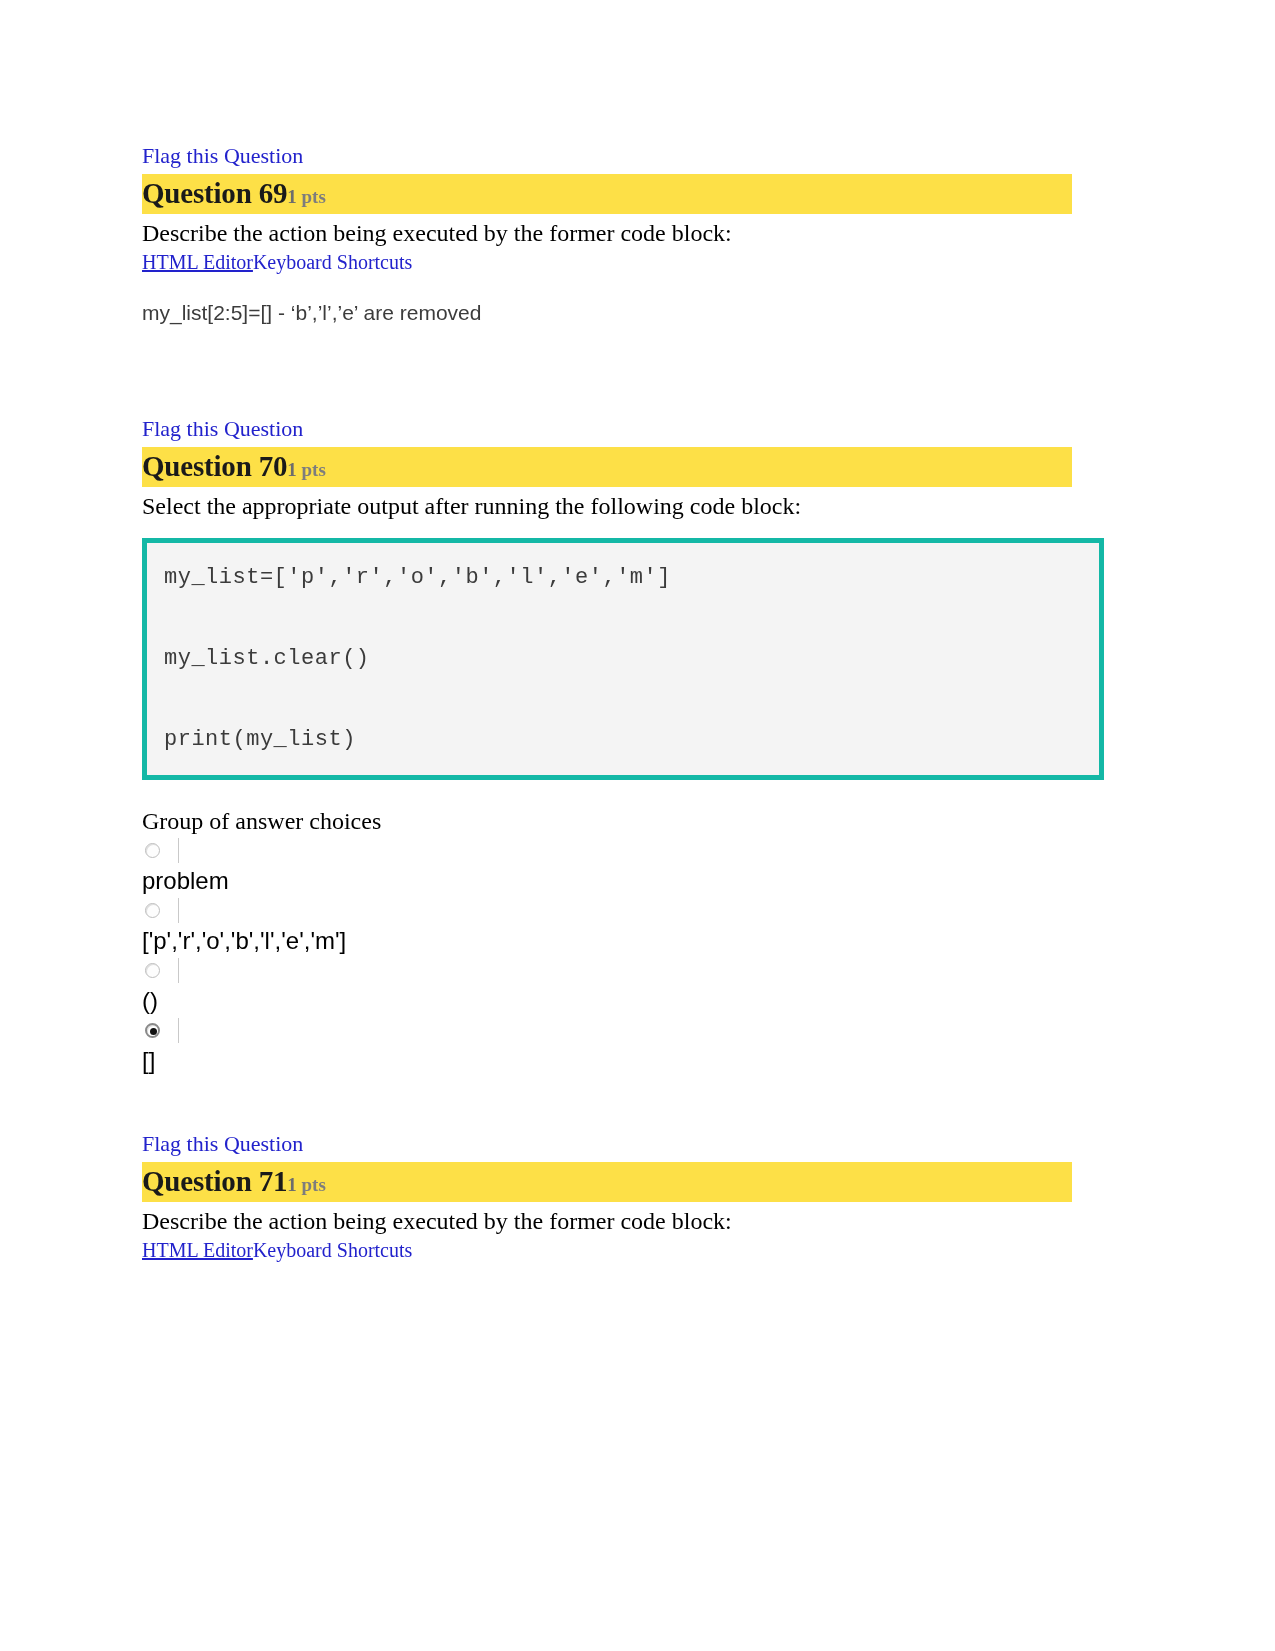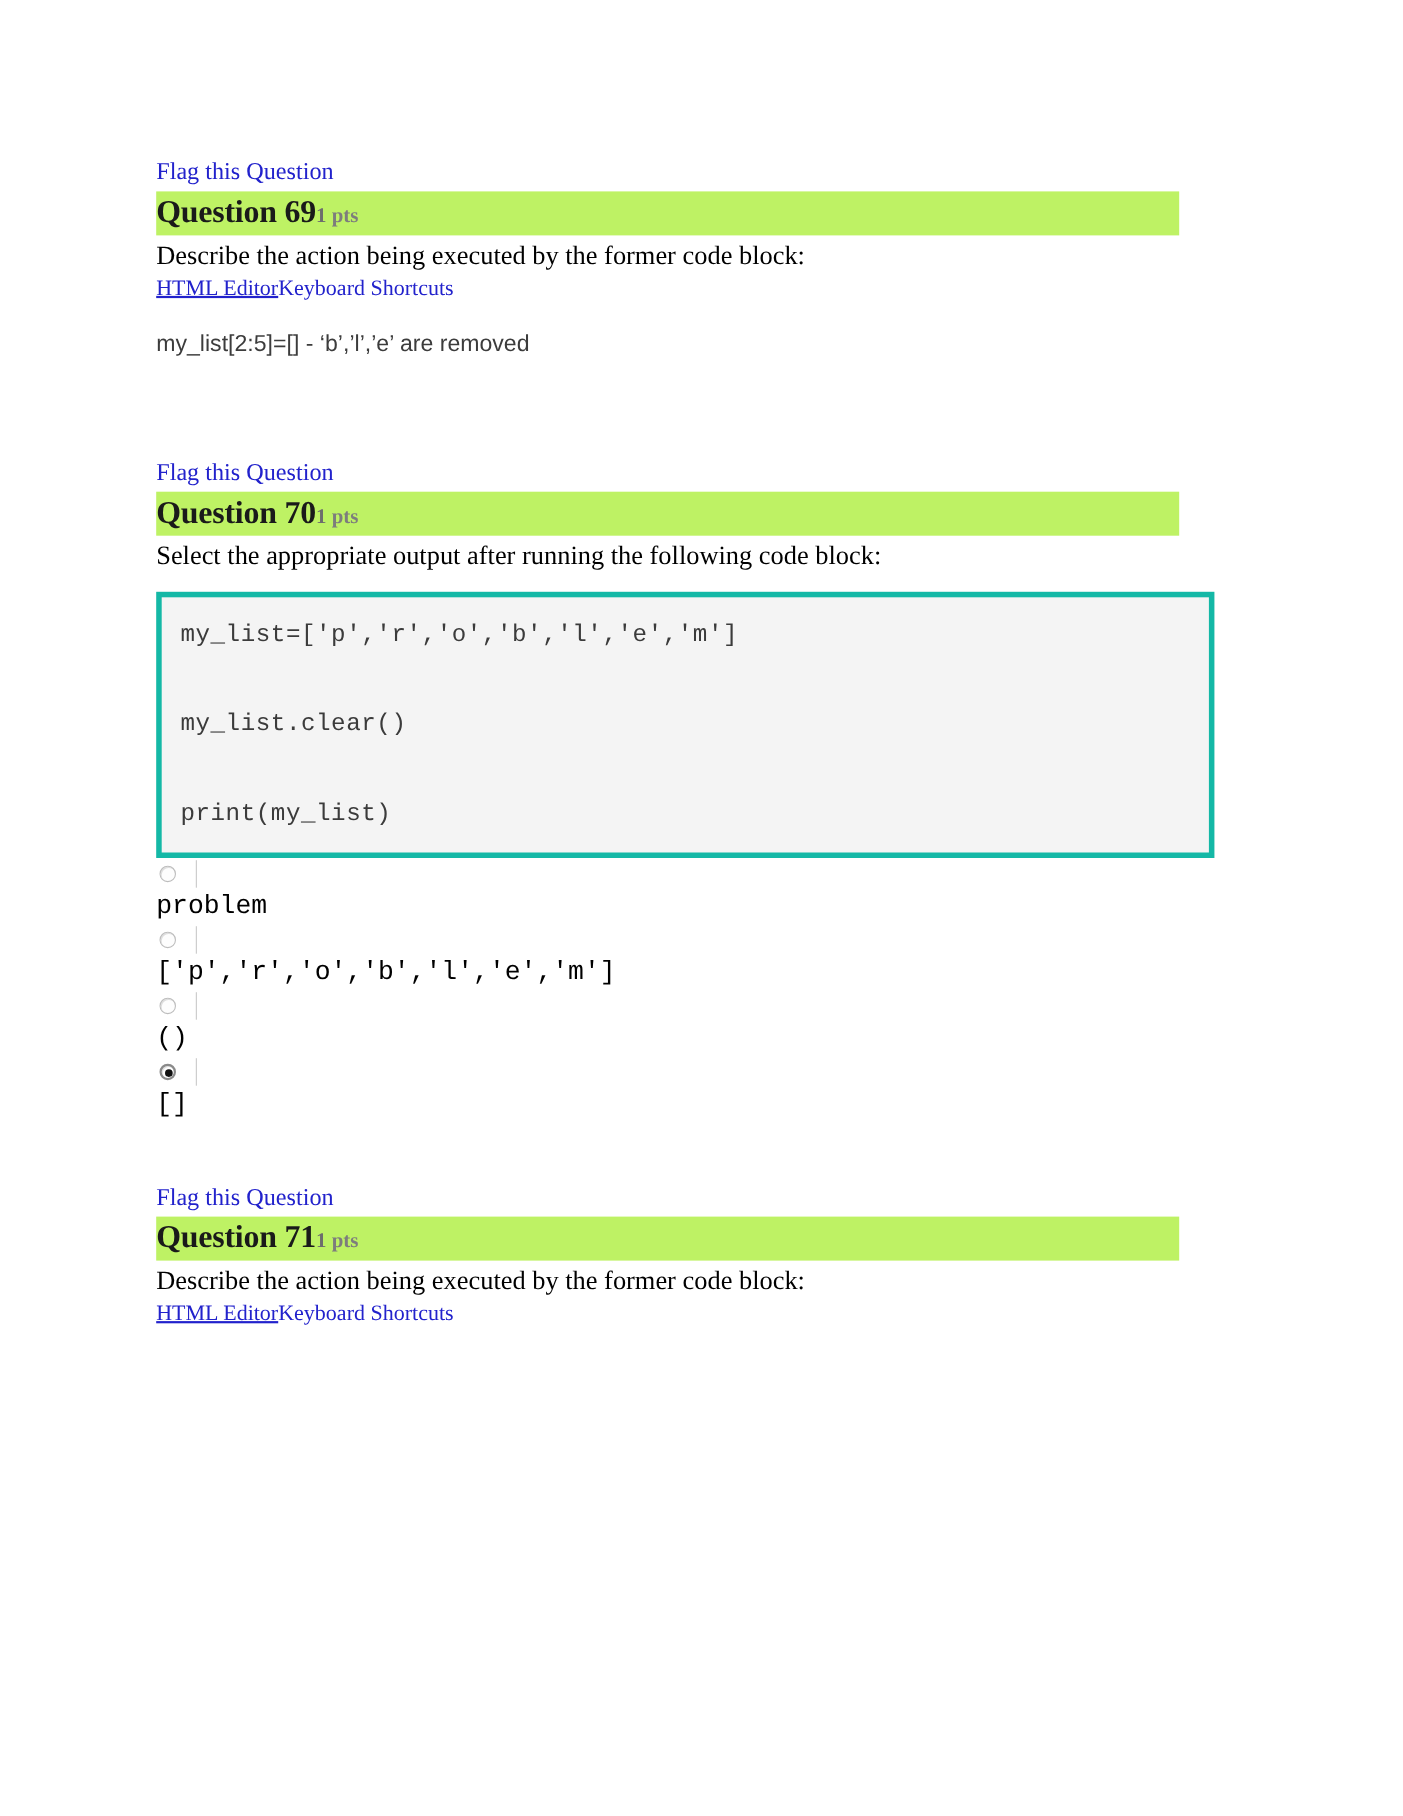--- a/index.html
+++ b/index.html
@@ -34,21 +34,21 @@
     font-size: 22px;
     line-height: 28px;
     color: #2222cc;
     text-decoration: none;
     display: inline-block;
     cursor: pointer;
   }
 
   
   .q-header {
-    background: #bef264;
+    background: #fde047;
     width: 930px;
     box-sizing: border-box;
     padding: 2px 0 4px 0;
     margin-top: 4px;
     white-space: nowrap;
   }
   .q-title {
     font-family: "Liberation Serif", serif;
     font-weight: bold;
     font-size: 29px;
@@ -165,21 +165,21 @@
   }
   .radio-rule {
     position: absolute;
     left: 36px;
     top: 0px;
     width: 1px;
     height: 25px;
     background: #c9c9c9;
   }
   .choice-text {
-    font-family: Liberation Mono, monospace;
+    font-family: Liberation Sans, sans-serif;
     font-size: 24px;
     line-height: 31px;
     color: #000;
     margin-top: 1px;
   }
 
   .spacer-lg { height: 70px; }
   .spacer-md { height: 38px; }
 </style>
 </head>
@@ -216,20 +216,21 @@
       <div class="q-prompt">Select the appropriate output after running the following code block:</div>
 
       <div class="code-block">
         <div class="code-line">my_list=['p','r','o','b','l','e','m']</div>
         <div class="code-gap"></div>
         <div class="code-line">my_list.clear()</div>
         <div class="code-gap"></div>
         <div class="code-line">print(my_list)</div>
       </div>
 
+      <div class="choices-label">Group of answer choices</div>
 
       <div class="choice">
         <div class="radio-wrap">
           <span class="radio"></span>
           <span class="radio-rule"></span>
         </div>
         <div class="choice-text">problem</div>
       </div>
 
       <div class="choice">

